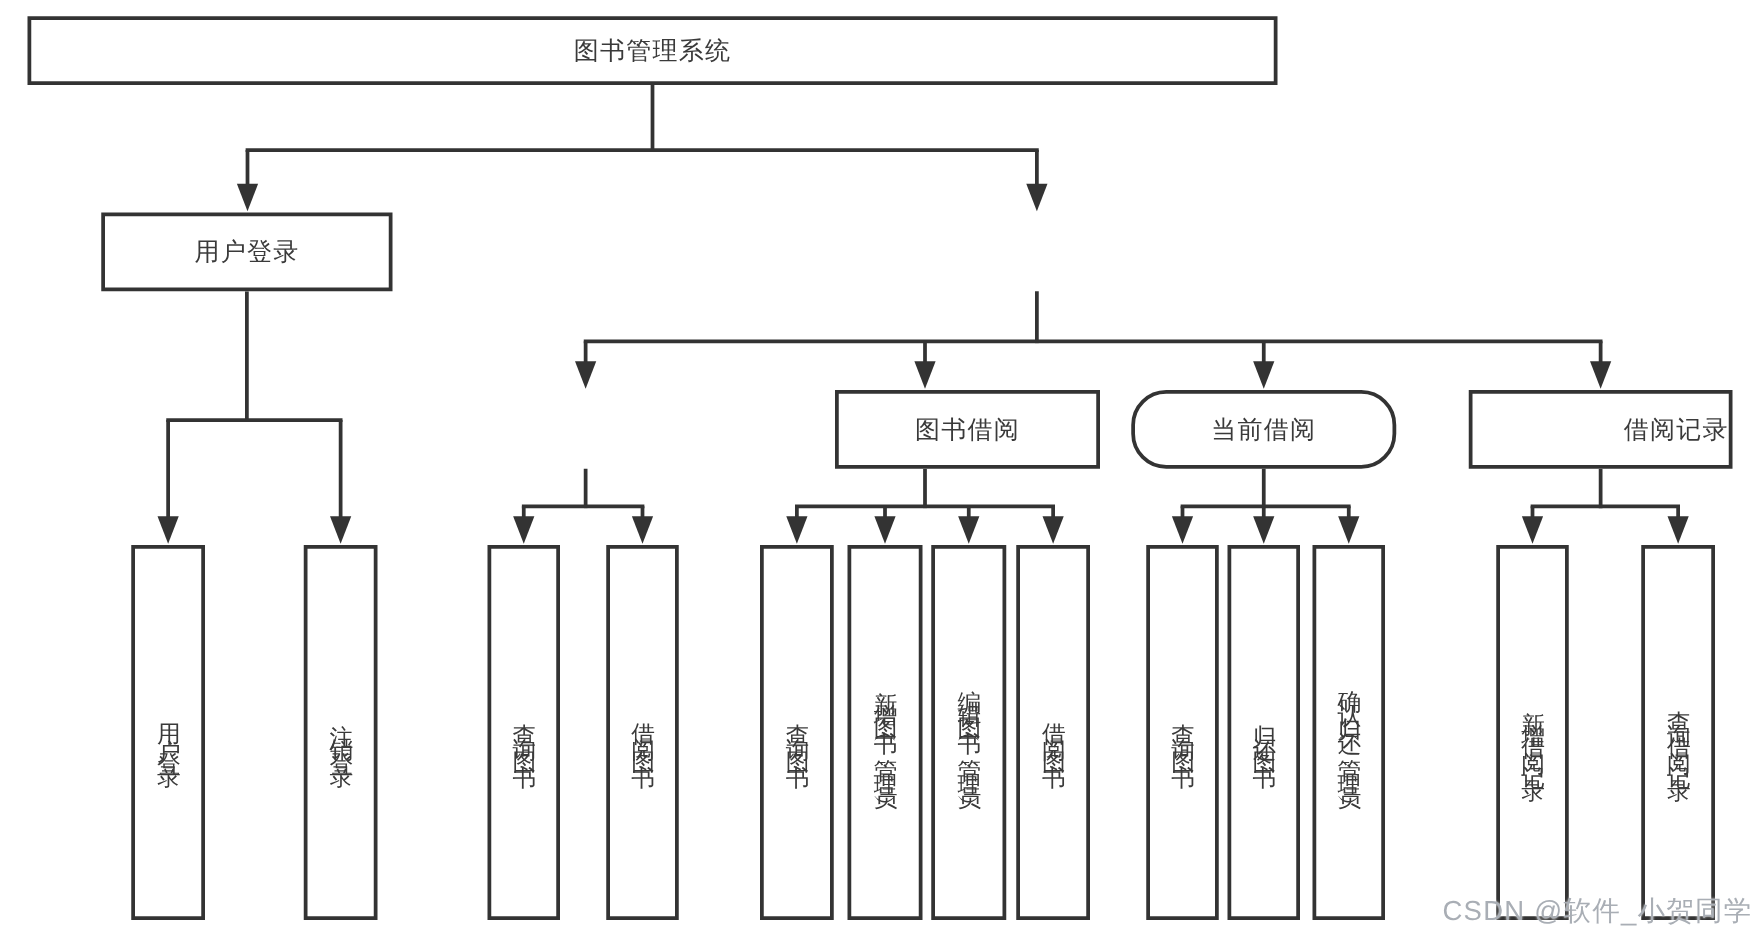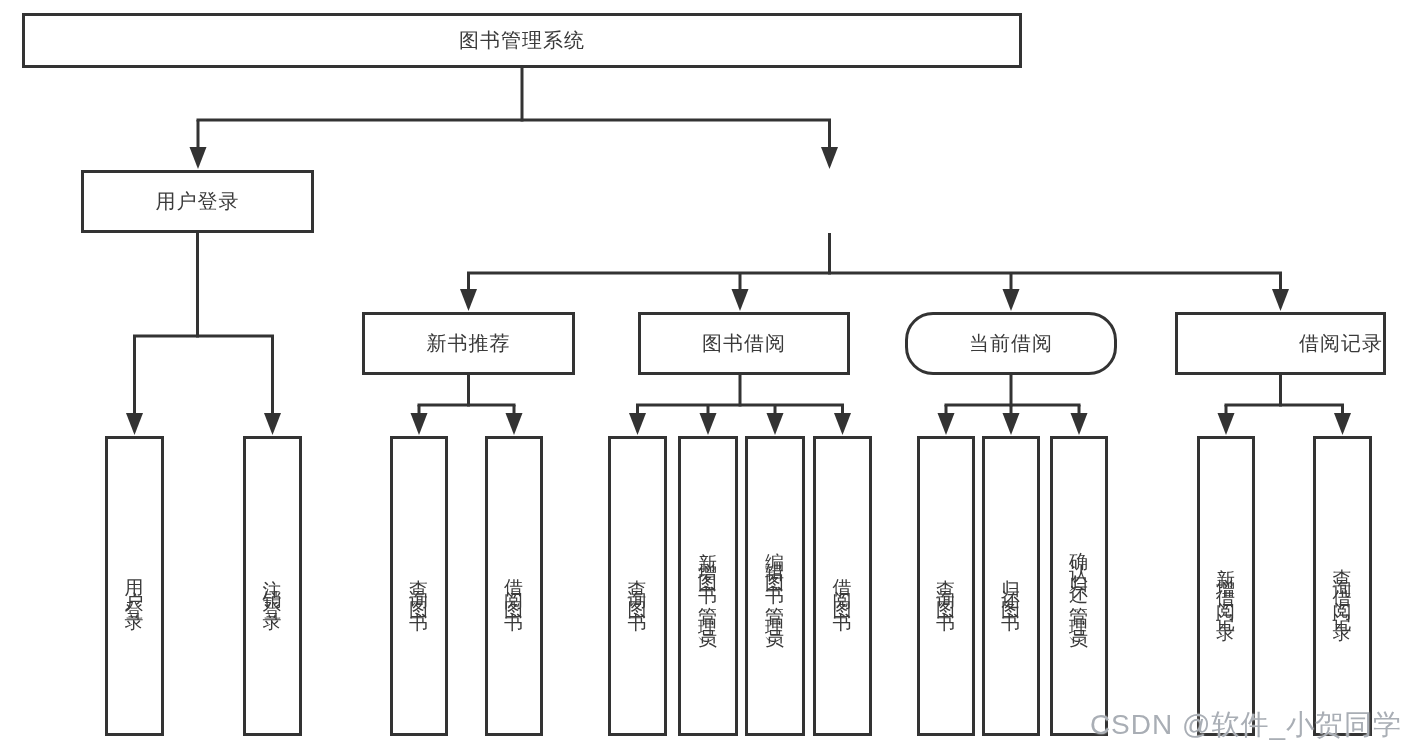--- a/index.html
+++ b/index.html
@@ -32,21 +32,21 @@
     writing-mode:vertical-rl;
     text-orientation:mixed;
     font-size:19px;
     letter-spacing:11px;
     line-height:1;
     color:#3a3a3a;
   }
   .watermark{
     position:absolute;
     right:3px;bottom:3px;
-    font-size:28px;
+    font-size:22px;
     color:#a9aeb5;
     letter-spacing:1px;
     white-space:nowrap;
     z-index:5;
     text-shadow:0 0 2px #ffffff;
   }
 </style>
 </head>
 <body>
 
@@ -108,24 +108,21 @@
     </svg>
 
   <div class="node" style="left:22px;top:13px;width:1000px;height:55px;">
     <span class="hlabel">图书管理系统</span>
   </div>
 
   <div class="node" style="left:81px;top:170px;width:233px;height:63px;">
     <span class="hlabel">用户登录</span>
   </div>
 
-  <div class="node" style="left:362px;top:312px;width:213px;height:63px;">
-    <span class="hlabel">新书推荐</span>
-  </div>
-  <div class="node" style="left:638px;top:312px;width:212px;height:63px;">
+  <div class="node" style="left:668px;top:312px;width:212px;height:63px;">
     <span class="hlabel">图书借阅</span>
   </div>
   <div class="node" style="left:905px;top:312px;width:212px;height:63px;border-radius:28px;">
     <span class="hlabel">当前借阅</span>
   </div>
   <div class="node" style="left:1175px;top:312px;width:211px;height:63px;justify-content:flex-end;">
     <span class="hlabel">借阅记录</span>
   </div>
 
   <div class="node" style="left:105px;top:436px;width:59px;height:300px;">

